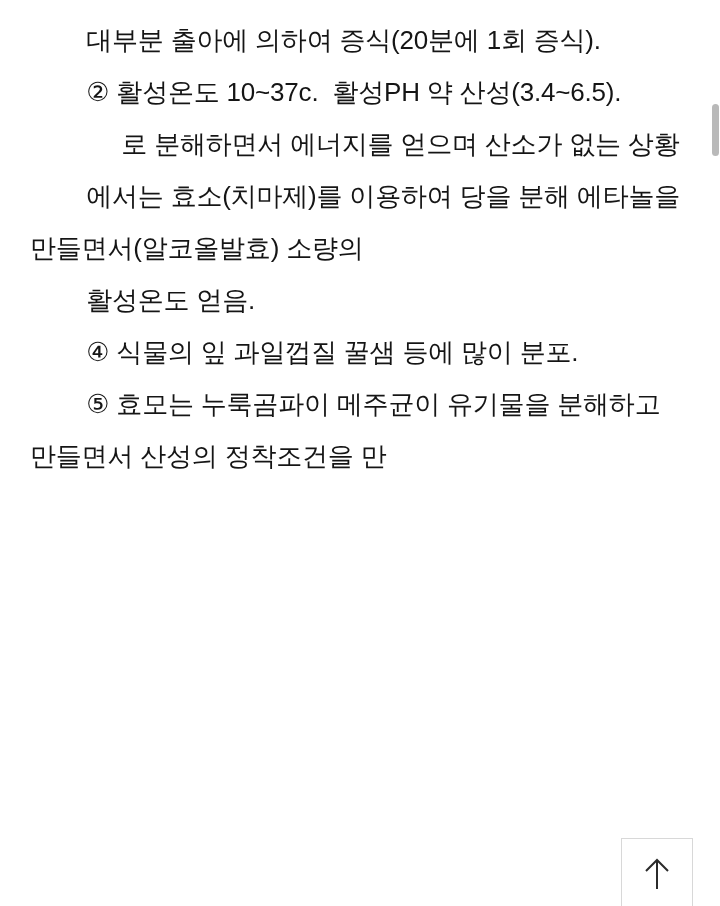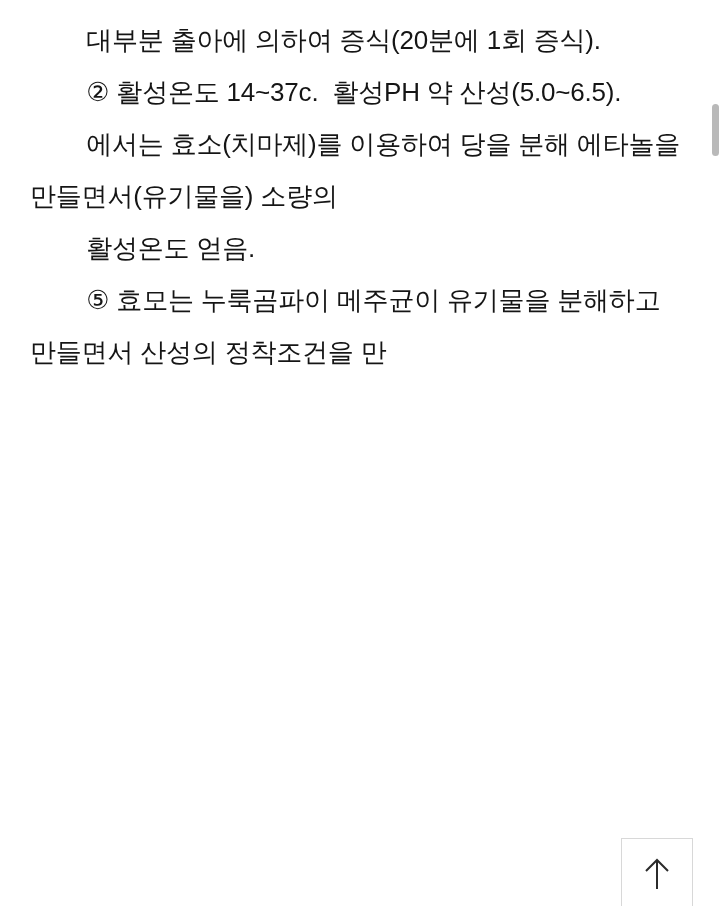--- a/index.html
+++ b/index.html
@@ -72,23 +72,25 @@
   }
   #scroll-top-button svg {
     display: block;
   }
 </style>
 </head>
 <body>
 
 <div id="doc">
   <p class="para">        대부분 출아에 의하여 증식(20분에 1회 증식).</p>
-  <p class="para">        ② 활성온도 14~37c.  활성PH 약 산성(5.0~6.5).</p>
-  <p class="para">        에서는 효소(치마제)를 이용하여 당을 분해 에타놀을 만들면서(유기물을) 소량의</p>
+  <p class="para">        ② 활성온도 10~37c.  활성PH 약 산성(3.4~6.5).</p>
+  <p class="para">             로 분해하면서 에너지를 얻으며 산소가 없는 상황</p>
+  <p class="para">        에서는 효소(치마제)를 이용하여 당을 분해 에타놀을 만들면서(알코올발효) 소량의</p>
   <p class="para">        활성온도 얻음.</p>
+  <p class="para">        ④ 식물의 잎 과일껍질 꿀샘 등에 많이 분포.</p>
   <p class="para">        ⑤ 효모는 누룩곰파이 메주균이 유기물을 분해하고 만들면서 산성의 정착조건을 만</p>
 </div>
 
 <div id="scrollbar-track">
   <div id="scrollbar-thumb"></div>
 </div>
 
 <div id="scroll-top-button">
   <span>
     <svg width="30" height="36" viewBox="0 0 30 36" aria-hidden="true">

